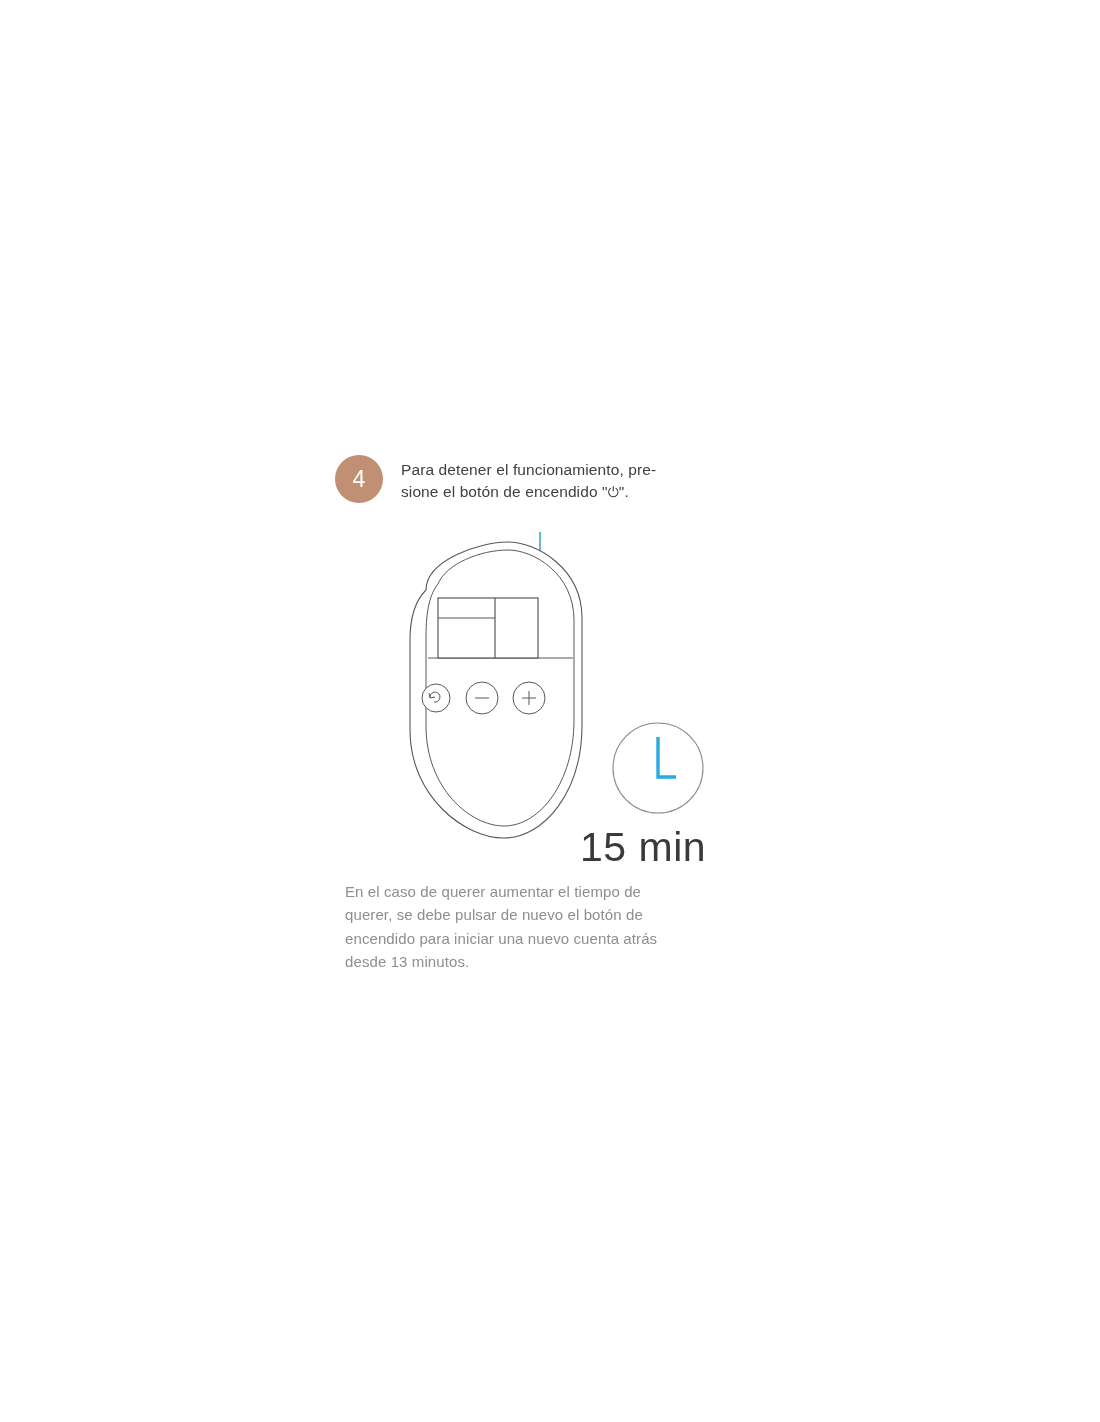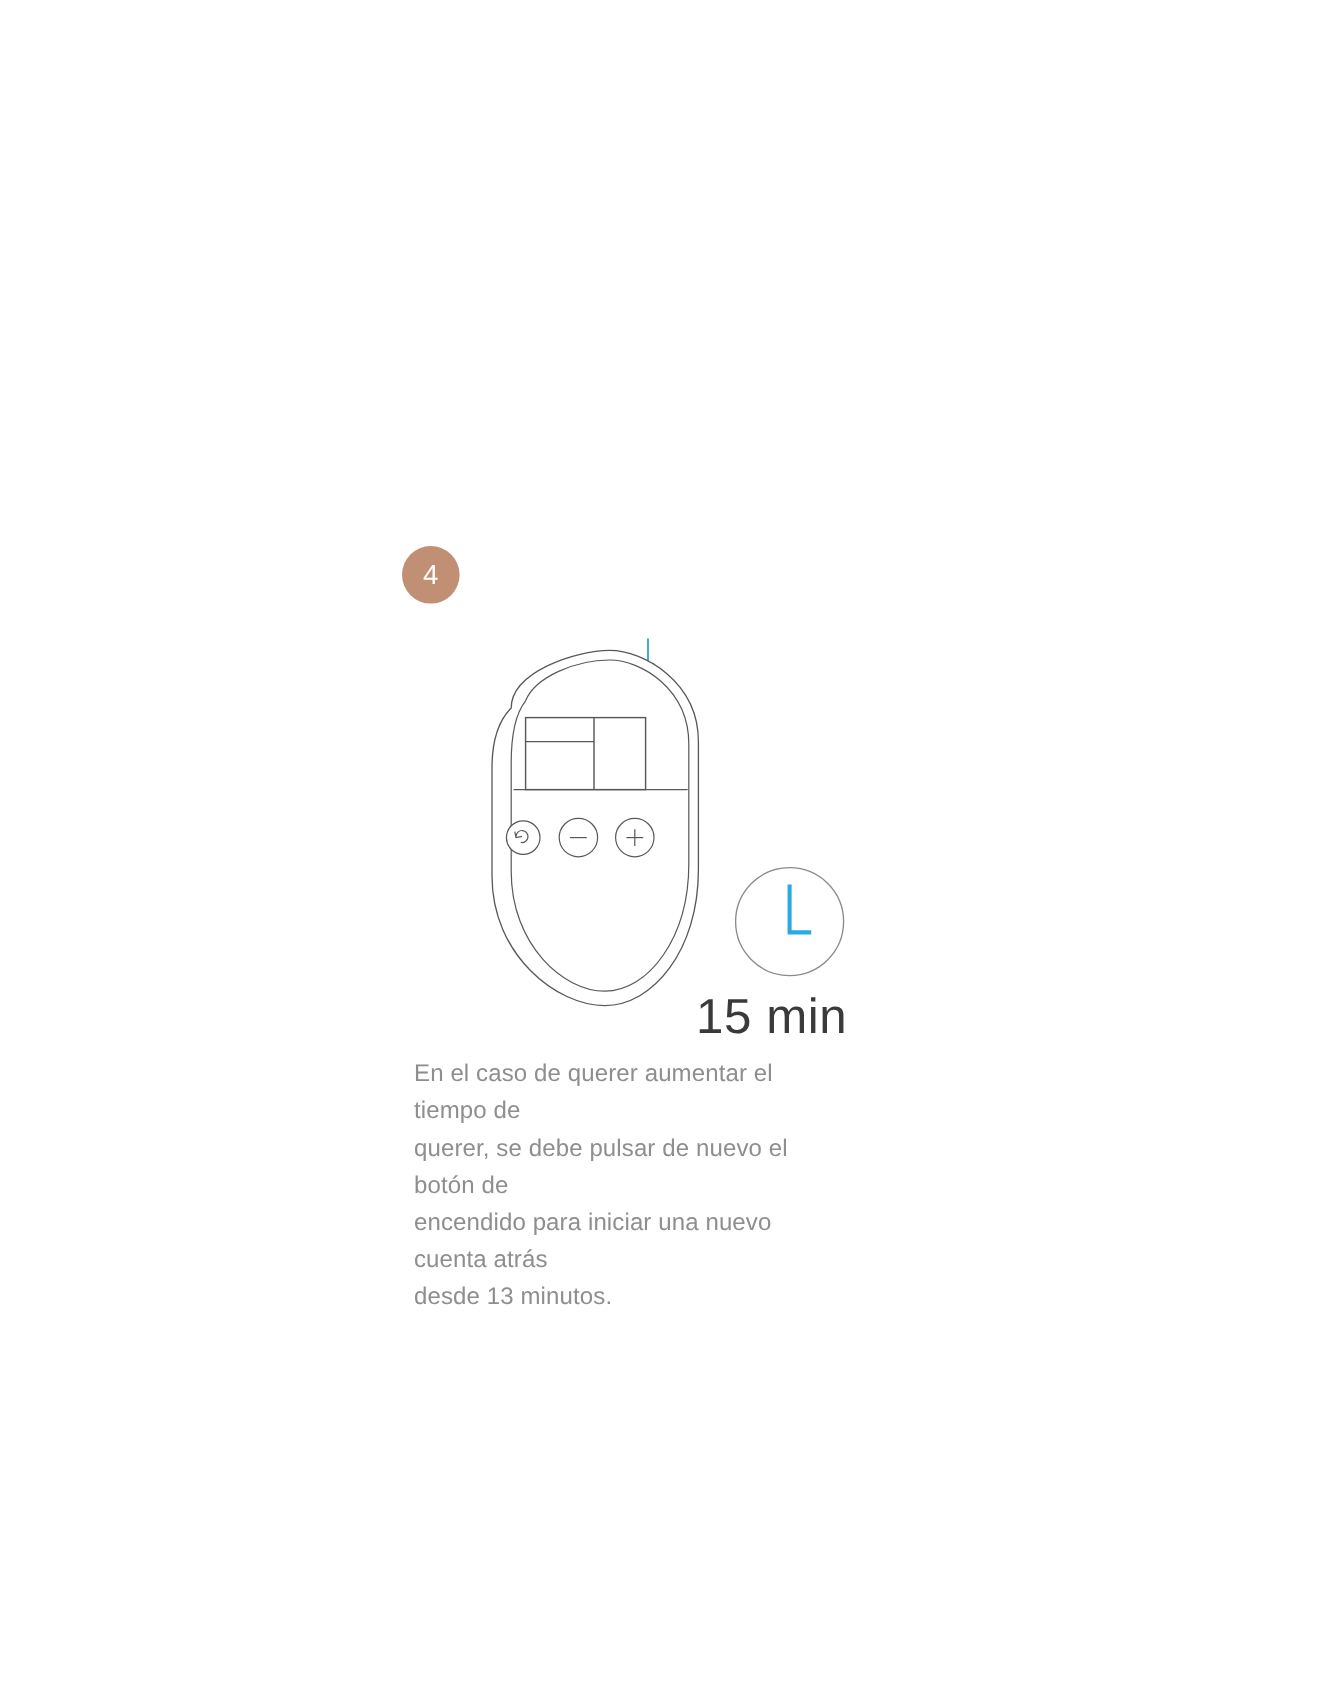--- a/index.html
+++ b/index.html
@@ -87,33 +87,37 @@
     font-weight: 400;
     margin-top: 12px;
   }
 
   
   .note {
     position: absolute;
     left: 345px;
     top: 880px;
     width: 360px;
-    font-size: 20px;
+    font-size: 15px;
     line-height: 1.55;
     color: #8e8e8e;
     letter-spacing: 0.1px;
   }
 </style>
 </head>
 <body>
 
 <div class="page">
 
   <div class="step-block">
     <div class="step-badge">4</div>
+    <div class="step-text">
+      <span>Para detener el funcionamiento, pre-</span><br>
+      <span>sione el botón de encendido "</span><span class="power-glyph">⏻</span><span>".</span>
+    </div>
   </div>
 
   <div class="illustration">
     <svg width="400" height="360" viewBox="0 0 400 360" xmlns="http://www.w3.org/2000/svg">
 
       <g stroke="#3fa9c4" stroke-width="1.6" fill="none">
         <line x1="210" y1="12" x2="210" y2="40"></line>
         <polyline points="205,33 210,41 215,33"></polyline>
       </g>
 

